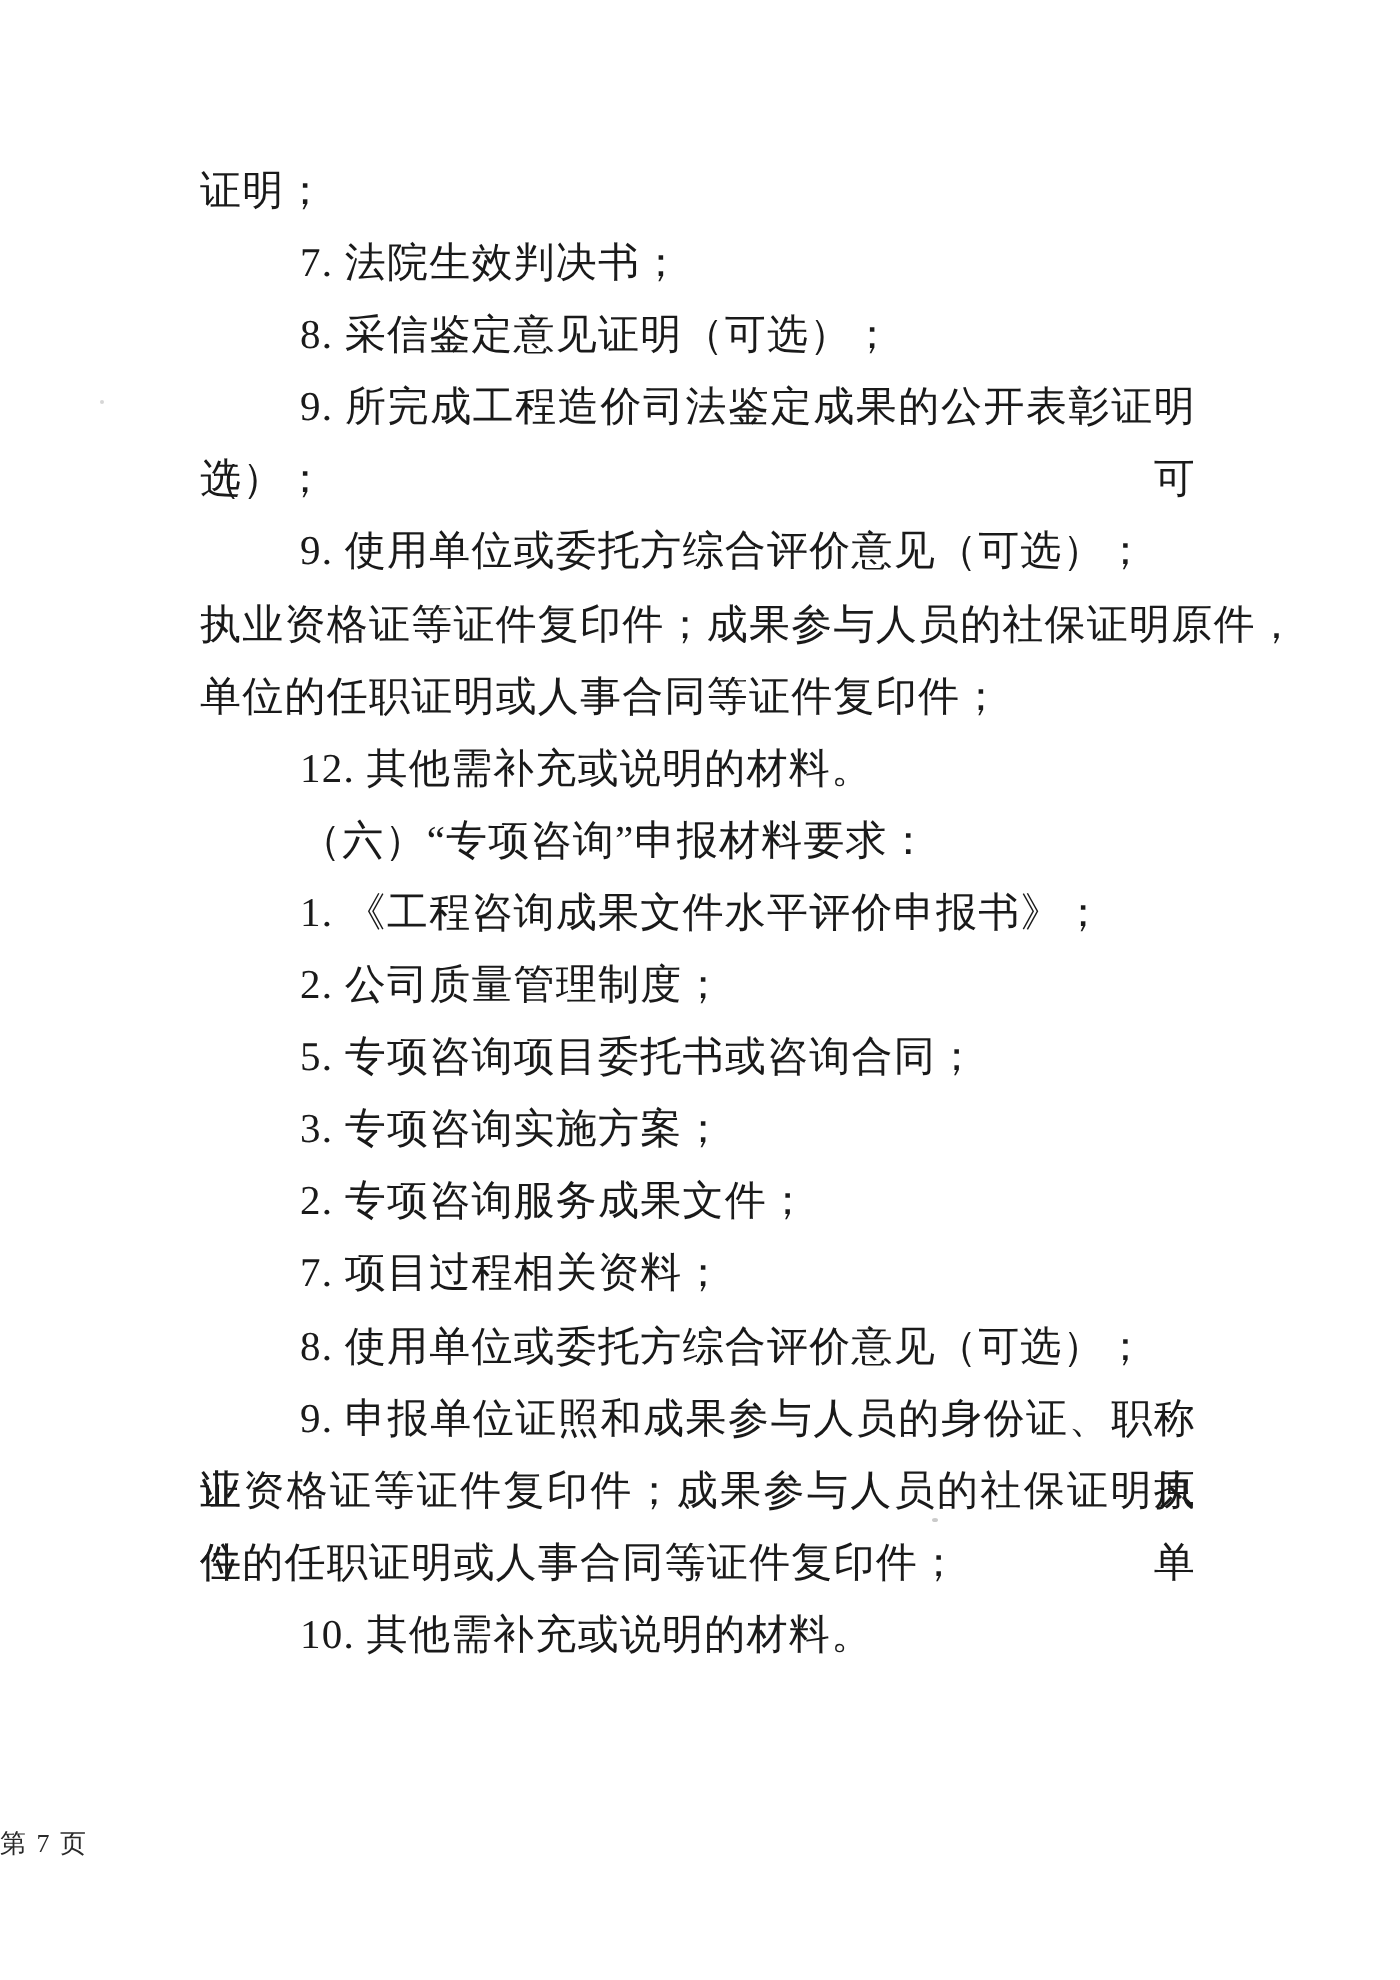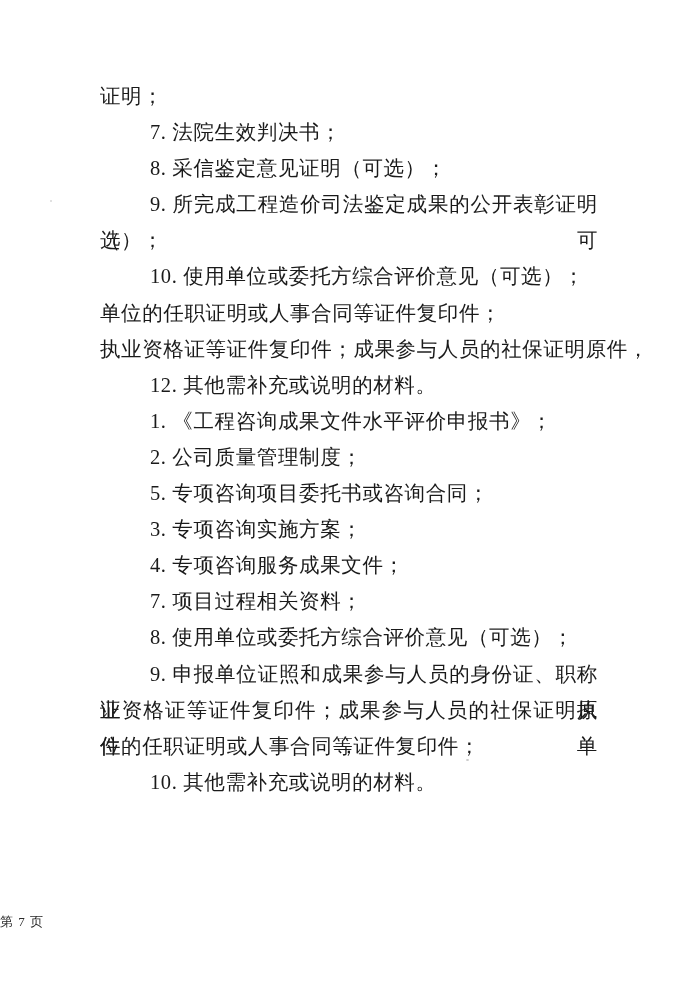--- a/index.html
+++ b/index.html
@@ -69,29 +69,30 @@
 </head>
 <body>
 
 <div class="page">
   <div class="content">
     <div class="line">证明；</div>
     <div class="line ind">7. 法院生效判决书；</div>
     <div class="line ind">8. 采信鉴定意见证明（可选）；</div>
     <div class="line ind just">9. 所完成工程造价司法鉴定成果的公开表彰证明（可</div>
     <div class="line">选）；</div>
-    <div class="line ind">10. 使用单位或委托方综合评价意见（可选）；</div>
+    <div class="line ind">9. 使用单位或委托方综合评价意见（可选）；</div>
+    <div class="line">执业资格证等证件复印件；成果参与人员的社保证明原件，</div>
     <div class="line">单位的任职证明或人事合同等证件复印件；</div>
-    <div class="line">执业资格证等证件复印件；成果参与人员的社保证明原件，</div>
     <div class="line ind">12. 其他需补充或说明的材料。</div>
+    <div class="line ind">（六）“专项咨询”申报材料要求：</div>
     <div class="line ind">1. 《工程咨询成果文件水平评价申报书》；</div>
     <div class="line ind">2. 公司质量管理制度；</div>
     <div class="line ind">5. 专项咨询项目委托书或咨询合同；</div>
     <div class="line ind">3. 专项咨询实施方案；</div>
-    <div class="line ind">4. 专项咨询服务成果文件；</div>
+    <div class="line ind">2. 专项咨询服务成果文件；</div>
     <div class="line ind">7. 项目过程相关资料；</div>
     <div class="line ind">8. 使用单位或委托方综合评价意见（可选）；</div>
     <div class="line ind just">9. 申报单位证照和成果参与人员的身份证、职称证、执</div>
     <div class="line just">业资格证等证件复印件；成果参与人员的社保证明原件，单</div>
     <div class="line">位的任职证明或人事合同等证件复印件；</div>
     <div class="line ind">10. 其他需补充或说明的材料。</div>
   </div>
 
   <div class="footer">第 7 页</div>
 

